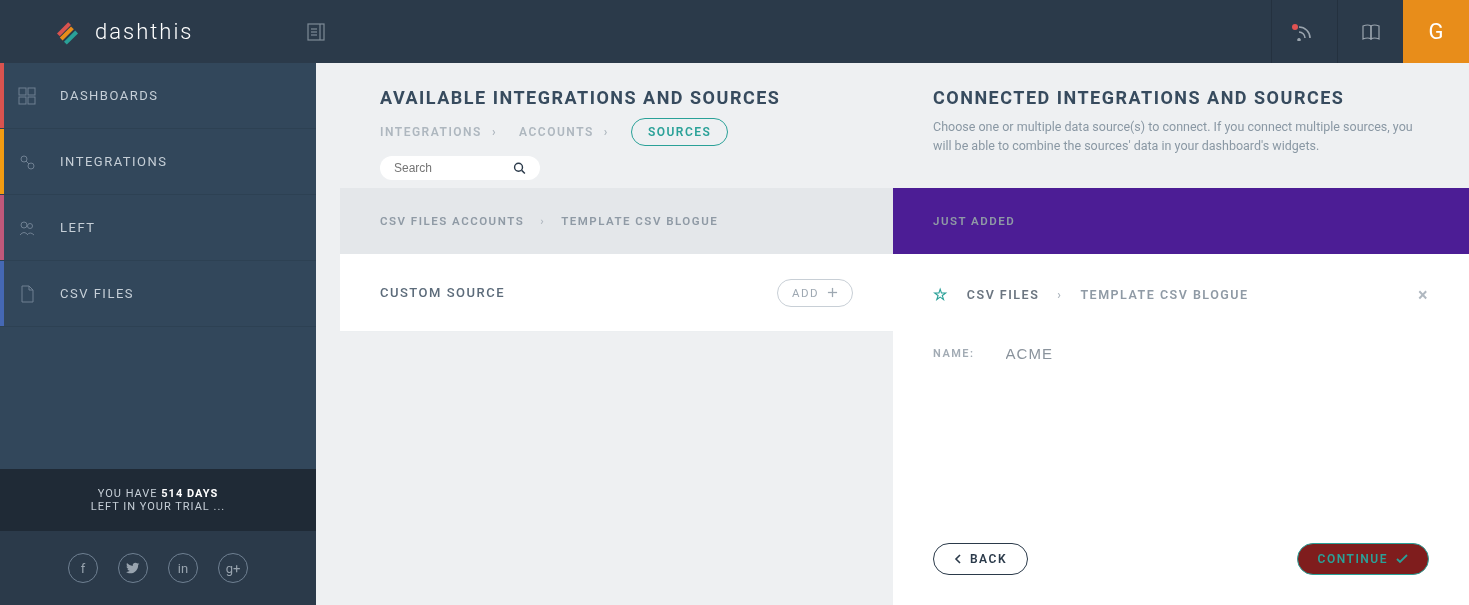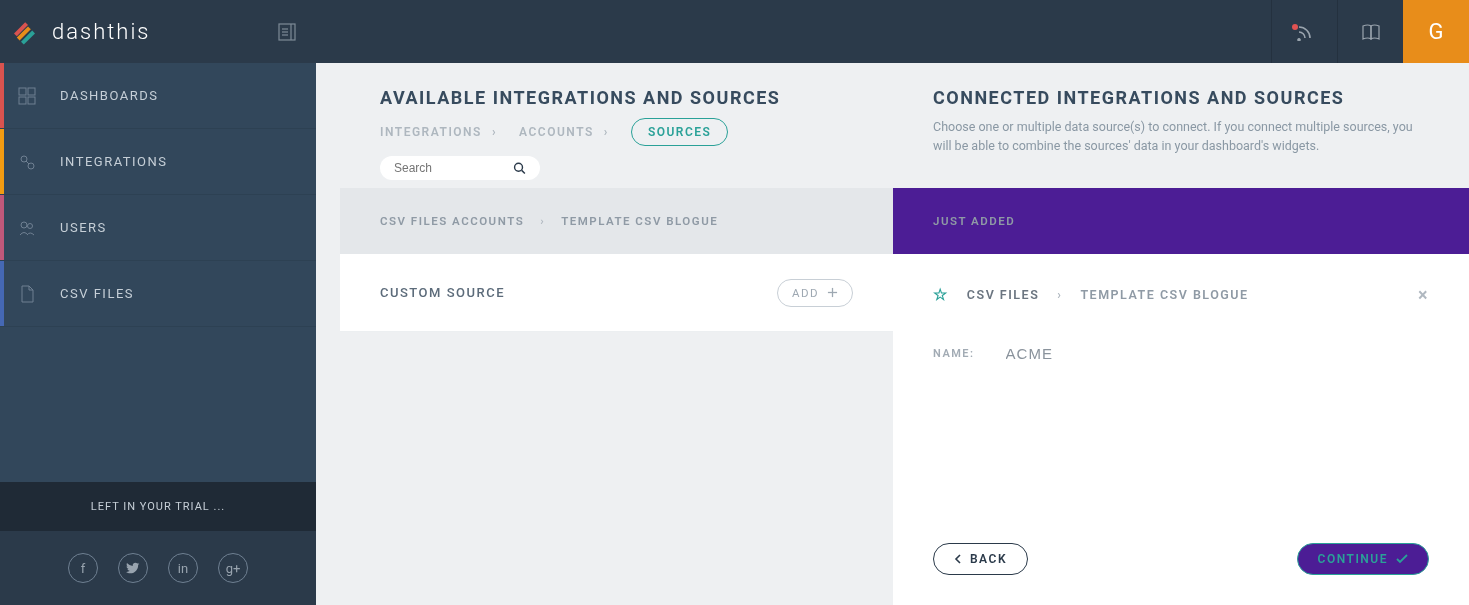--- a/index.html
+++ b/index.html
@@ -12,22 +12,23 @@
   
   .header {
     height: 63px;
     background: #2b3a4a;
     display: flex;
     align-items: center;
   }
   .brand {
     width: 316px; height: 63px;
     display: flex; align-items: center;
-    padding-left: 14px;
+    padding-left: 28px;
     gap: 10px;
+    margin-left: 29px;
   }
   .logo-svg { width: 28px; height: 28px; }
   .brand-name {
     color: #fff;
     font-size: 22px;
     letter-spacing: 2px;
     font-weight: 300;
   }
   .collapse-icon {
     margin-left: auto;
@@ -262,21 +263,21 @@
     cursor: pointer;
   }
   .pill-back {
     border: 1.5px solid #2b3a4a;
     color: #2b3a4a;
     background: #fff;
   }
   .pill-continue {
     border: 1.5px solid #2aa198;
     color: #2aa198;
-    background: #4c1d95;
+    background: #7f1d1d;
   }
 
   .left-below { flex: 1; background: #eef0f2; }
 </style>
 </head>
 <body>
 
 <div class="header">
   <div class="brand">
     <svg class="logo-svg" viewBox="0 0 40 40">
@@ -336,33 +337,36 @@
         <span>INTEGRATIONS</span>
       </div>
       <div class="nav-item users">
         <span class="accent"></span>
         <svg class="nav-icon" viewBox="0 0 18 18">
             <circle cx="6" cy="6" r="3" fill="none" stroke="currentColor"></circle>
             <circle cx="12" cy="7" r="2.5" fill="none" stroke="currentColor"></circle>
             <path d="M2 16 Q6 11 10 16" fill="none" stroke="currentColor"></path>
             <path d="M9 16 Q12 12 16 16" fill="none" stroke="currentColor"></path>
           </svg>
-        <span>USERS</span>
+        <span>LEFT</span>
       </div>
       <div class="nav-item csv">
         <span class="accent"></span>
         <svg class="nav-icon" viewBox="0 0 18 18">
             <path d="M4 1 L11 1 L15 5 L15 17 L4 17 Z" fill="none" stroke="currentColor"></path>
             <path d="M11 1 L11 5 L15 5" fill="none" stroke="currentColor"></path>
           </svg>
         <span>CSV FILES</span>
       </div>
     </div>
     <div class="spacer"></div>
     <div class="trial-box">
+      <div>
+        <span>YOU HAVE </span><b>514 DAYS</b>
+      </div>
       <div>LEFT IN YOUR TRIAL ...</div>
     </div>
     <div class="social-row">
       <div class="social">f</div>
       <div class="social">
         <svg width="14" height="14" viewBox="0 0 24 24">
             <path fill="currentColor" d="M23 5c-.8.4-1.7.6-2.6.7.9-.6 1.6-1.5 2-2.5-.9.5-1.9.9-2.9 1.1C18.6 3.4 17.4 3 16 3c-2.5 0-4.5 2-4.5 4.5 0 .4 0 .7.1 1C7.7 8.3 4.1 6.4 1.7 3.6c-.4.7-.6 1.5-.6 2.3 0 1.6.8 3 2 3.8-.8 0-1.5-.2-2.1-.6v.1c0 2.2 1.5 4 3.6 4.5-.4.1-.8.2-1.2.2-.3 0-.6 0-.9-.1.6 1.8 2.3 3.1 4.3 3.1-1.6 1.2-3.6 2-5.8 2H0c2.1 1.3 4.6 2.1 7.3 2.1 8.7 0 13.5-7.2 13.5-13.5v-.6c.9-.6 1.7-1.5 2.2-2.4z"></path>
           </svg>
       </div>
       <div class="social">in</div>

